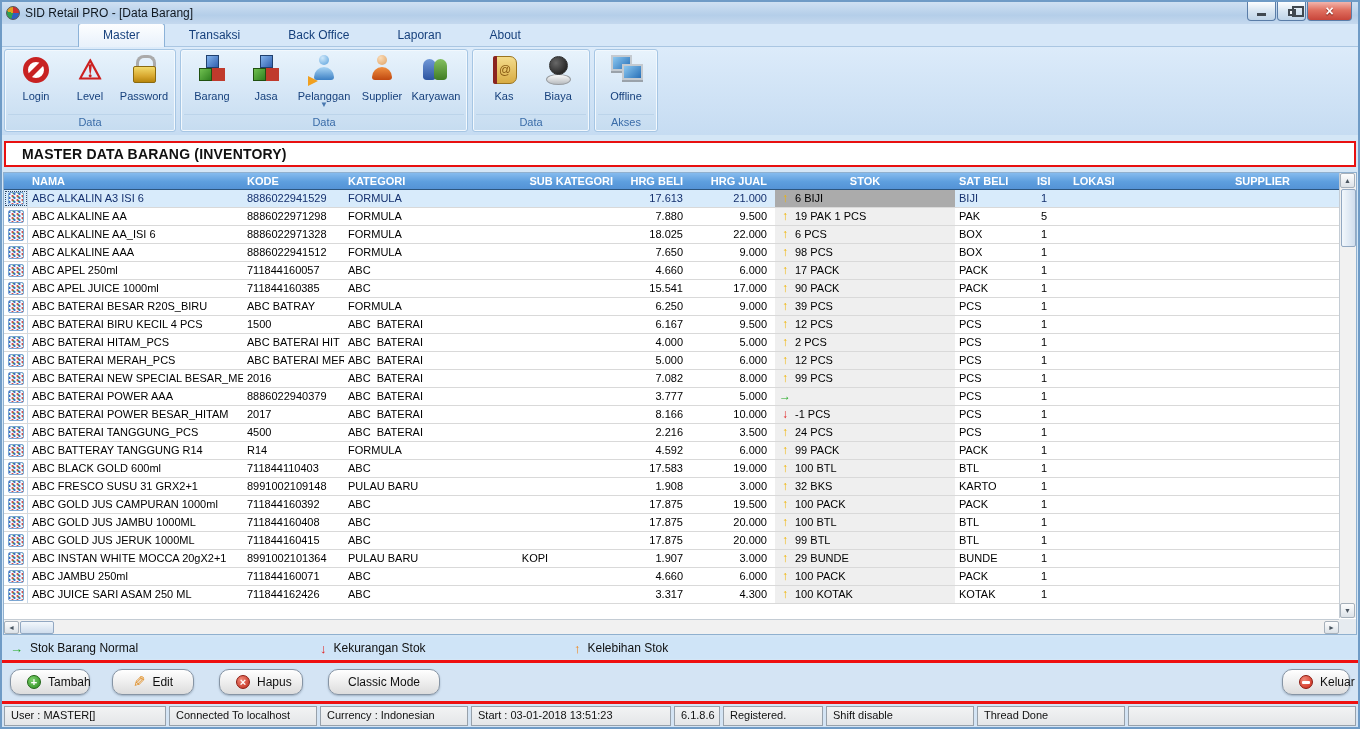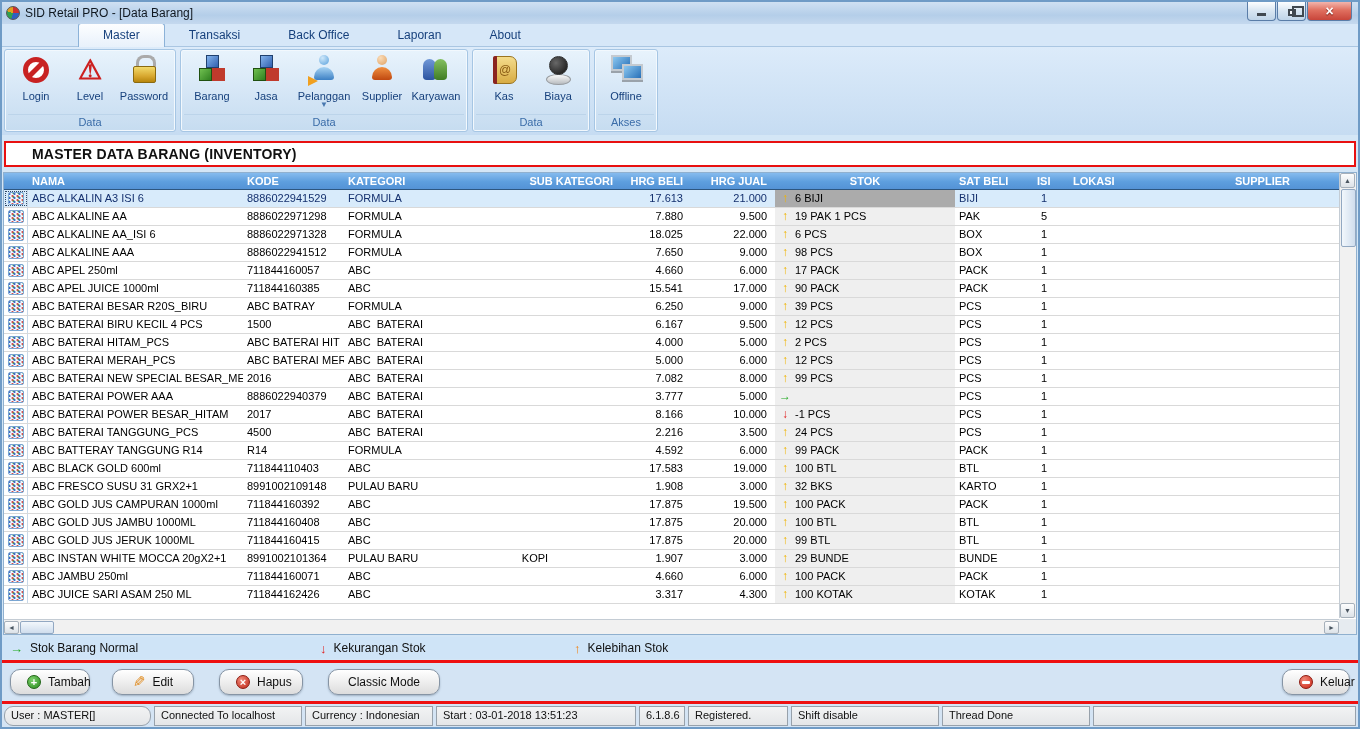--- a/index.html
+++ b/index.html
@@ -89,21 +89,21 @@
   .i-webcam::after { content:""; position:absolute; top:3px; left:8px; width:17px; height:17px; border-radius:50%;
         background:radial-gradient(circle at 35% 35%,#686868,#101010); border:1px solid #303030; }
   
   .i-computers::before { content:""; position:absolute; top:2px; left:2px; width:17px; height:12px;
         background:linear-gradient(135deg,#8cc8f0,#2870b8); border:2px solid #c4cad0; box-shadow:0 2px 0 #9aa2aa; }
   .i-computers::after { content:""; position:absolute; top:11px; left:13px; width:17px; height:12px;
         background:linear-gradient(135deg,#8cc8f0,#2870b8); border:2px solid #c4cad0; box-shadow:0 2px 0 #9aa2aa; }
 
   
   .page-title-box { margin:6px 2px 5px 2px; height:26px; border:2px solid #e81010; background:#fff;
-        display:flex; align-items:center; padding-left:26px; flex:0 0 auto; }
+        display:flex; align-items:center; padding-left:16px; flex:0 0 auto; }
   .page-title-text { font-weight:bold; font-size:14px; color:#101010; letter-spacing:0.2px; }
 
   
   .table-wrap { margin:0 1px; height:463px; background:#fff; border:1px solid #8fb0cf; position:relative; flex:0 0 auto; }
   .tgrid { display:grid; grid-template-columns:24px 215px 101px 105px 172px 70px 84px 180px 78px 36px 100px 1fr; }
   .thead { height:17px; background:linear-gradient(#85bbee,#5d9ede 55%,#5493d6);
         border-bottom:1px solid #2d5680; color:#fff; font-weight:bold; }
   .thead .cell { overflow:hidden; white-space:nowrap; padding:1px 4px; line-height:14px; }
   .h-sub, .h-beli, .h-jual { text-align:right; padding-right:8px !important; }
   .h-stok, .h-supplier { text-align:center; }
@@ -168,21 +168,21 @@
   .bi-plus { background:radial-gradient(circle at 35% 30%,#7cd06c,#2a8c1e); border:1px solid #1e6414; }
   .bi-x { background:radial-gradient(circle at 35% 30%,#f08878,#c02818); border:1px solid #8c1a10; }
   .bi-minus { background:radial-gradient(circle at 35% 30%,#f08878,#cc2414); border:1px solid #8c1a10; }
   .bi-minus::before { content:""; width:8px; height:3px; background:#fff; border-radius:1px; }
   .bi-pencil { color:#e08818; font-size:15px; transform:scaleX(-1); }
 
   
   .statusbar { height:22px; background:#d4e4f4; display:flex; gap:3px; padding:1px 2px; flex:0 0 auto; }
   .seg { border:1px solid #97a1ab; background:linear-gradient(#f2f3f4,#e4e6e8); padding:2px 6px;
         font-size:11px; color:#101010; overflow:hidden; white-space:nowrap; flex:0 0 auto; }
-  .seg:nth-child(1){ width:147px;border-radius:9px; } .seg:nth-child(2){ width:148px; } .seg:nth-child(3){ width:128px; }
+  .seg:nth-child(1){ width:162px; } .seg:nth-child(2){ width:148px; } .seg:nth-child(3){ width:148px; }
   .seg:nth-child(4){ width:200px; } .seg:nth-child(5){ width:46px; } .seg:nth-child(6){ width:100px; }
   .seg:nth-child(7){ width:148px; } .seg:nth-child(8){ width:148px; }
   .seg:nth-child(9){ flex:1 1 auto; }
 </style>
 </head>
 <body>
 
 <div class="window">
 
   <div class="titlebar">

